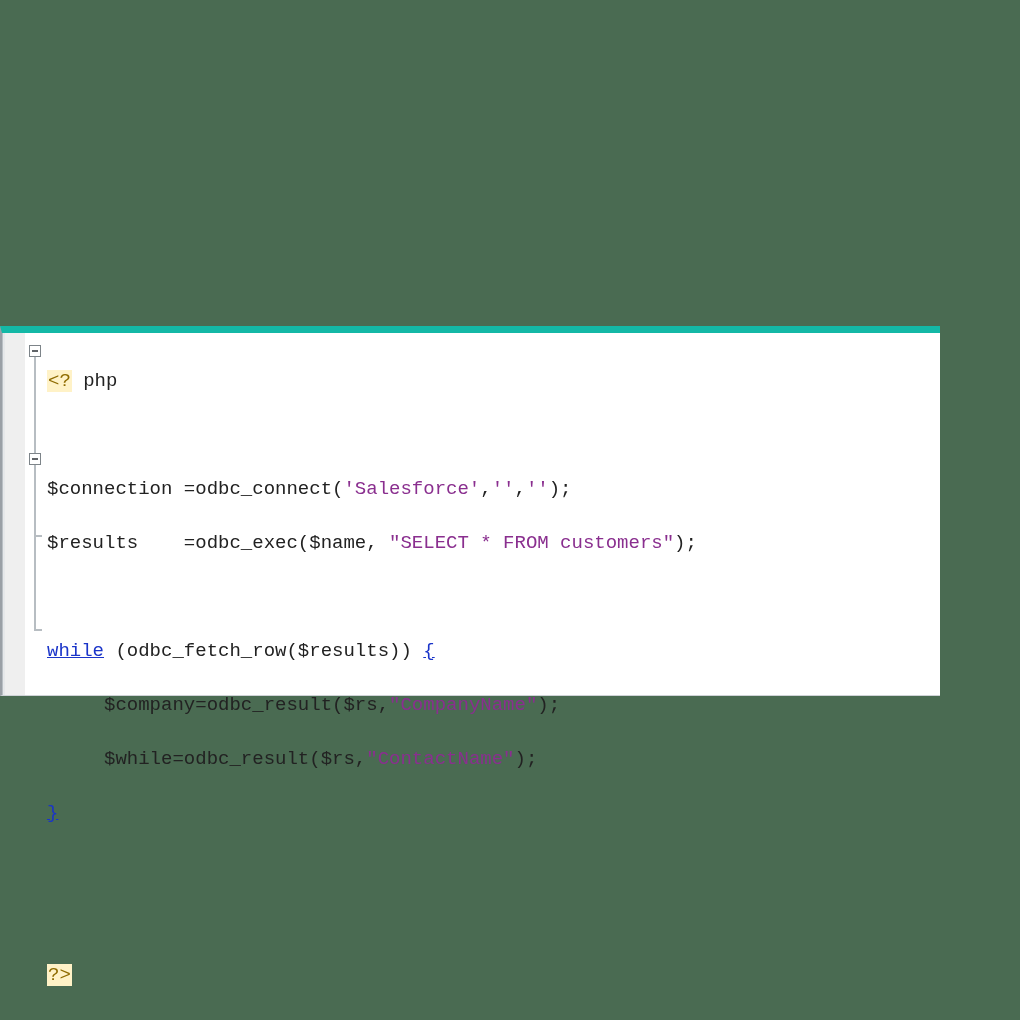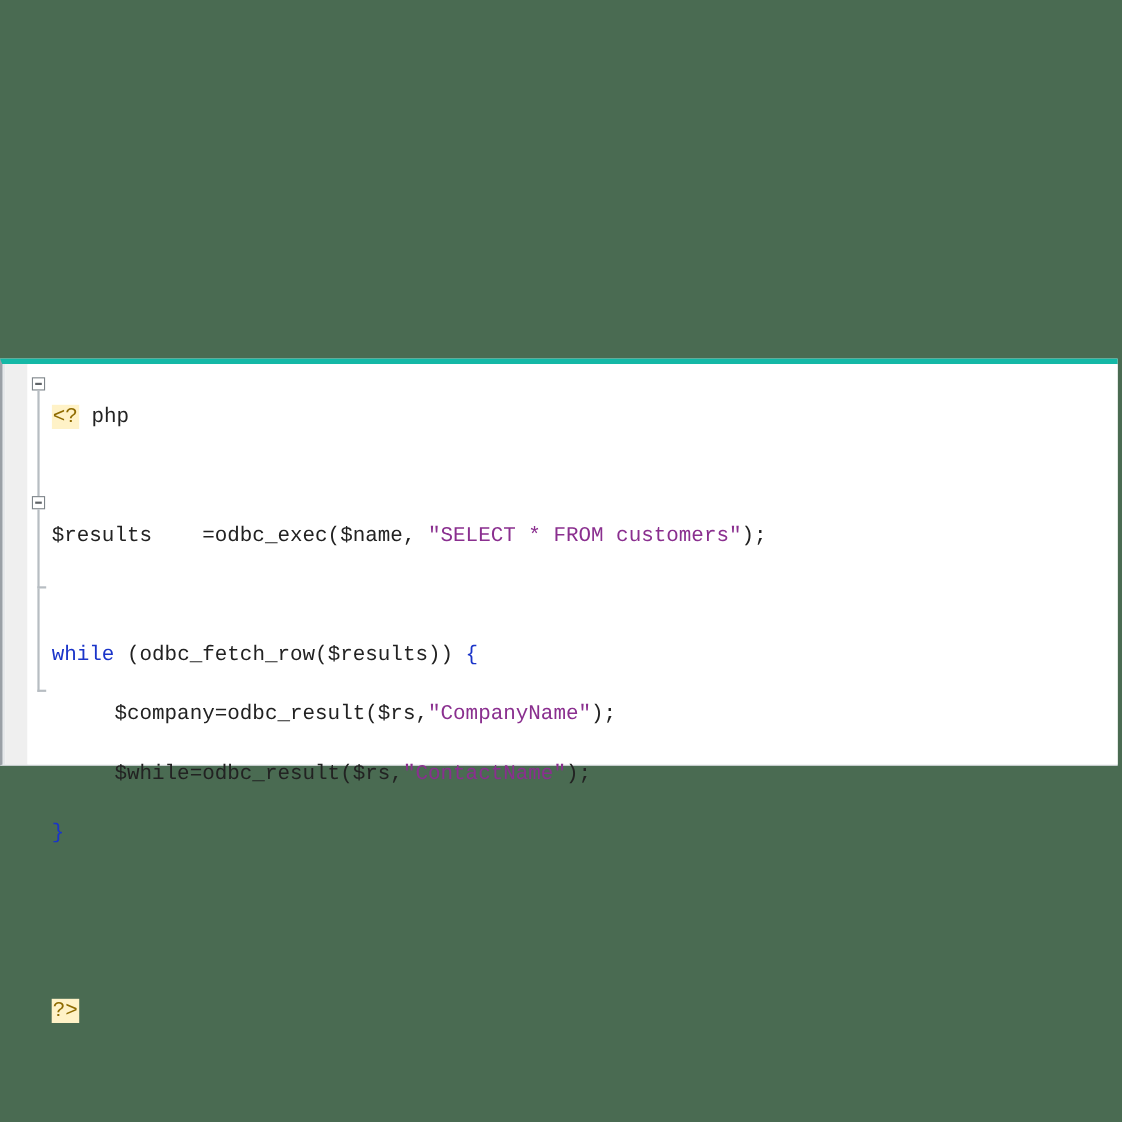--- a/index.html
+++ b/index.html
@@ -8,25 +8,25 @@
     width: 1020px;
     height: 1020px;
     background: #4a6b52;
     font-family: Consolas, "Courier New", monospace;
     font-size: 19px;
   }
   .editor-wrap {
     position: absolute;
     left: 0;
     top: 326px;
-    width: 1016px;
+    width: 940px;
     height: 370px;
     background: #ffffff;
     border-left: 2px solid #9aa0a6;
-    border-top: 5px solid #14b8a6;
+    border-top: 7px solid #14b8a6;
     border-bottom: 1px solid #cfd3d7;
     box-sizing: border-box;
     display: flex;
   }
   .left-rule {
     width: 3px;
     background: linear-gradient(to right, #b9bfc4 0, #b9bfc4 1px, #e6e8ea 1px, #e6e8ea 3px);
   }
   .gutter {
     width: 20px;
@@ -70,21 +70,21 @@
   }
   .code-col {
     flex: 1;
     background: #ffffff;
     padding-top: 8px;
     line-height: 27px;
     white-space: pre;
     color: #222;
   }
   .hl-tag { background: #fff2c7; color: #8f6b00; padding: 0 1px; }
-  .kw { color: #1a34c9; }
+  .kw { color: #1a34c9; text-decoration: underline; }
   .str { color: #8a2f8f; }
   .fn { color: #222; text-align: right; }
   .punct { color: #222; }
   .var { color: #222; }
 </style>
 </head>
 <body>
 
 <div class="editor-wrap">
   <div class="left-rule"></div>
@@ -94,20 +94,21 @@
     <div class="fold-line" style="top:24px; height:106px"></div>
     <div class="fold-box" style="top:120px"></div>
     <div class="fold-line" style="top:132px; height:72px"></div>
     <div class="fold-corner" style="top:202px"></div>
     <div class="fold-line" style="top:204px; height:94px"></div>
     <div class="fold-corner" style="top:296px"></div>
   </div>
   <div class="code-col">
 <div><span class="hl-tag"><span>&lt;</span><span>?</span></span><span> php</span></div>
 <div>&nbsp;</div>
+<div><span class="var">$connection =odbc_connect(</span><span class="str">'Salesforce'</span><span class="punct">,</span><span class="str">''</span><span class="punct">,</span><span class="str">''</span><span class="punct">);</span></div>
 <div><span class="var">$results    =odbc_exec($name, </span><span class="str">"SELECT * FROM customers"</span><span class="punct">);</span></div>
 <div>&nbsp;</div>
 <div><span class="kw">while</span><span class="fn"> (odbc_fetch_row($results)) </span><span class="kw">{</span></div>
 <div><span class="var">     $company=odbc_result($rs,</span><span class="str">"CompanyName"</span><span class="punct">);</span></div>
 <div><span class="var">     $while=odbc_result($rs,</span><span class="str">"ContactName"</span><span class="punct">);</span></div>
 <div><span class="kw">}</span></div>
 <div>&nbsp;</div>
 <div>&nbsp;</div>
 <div><span class="hl-tag"><span>?</span><span>&gt;</span></span></div>
   </div>

